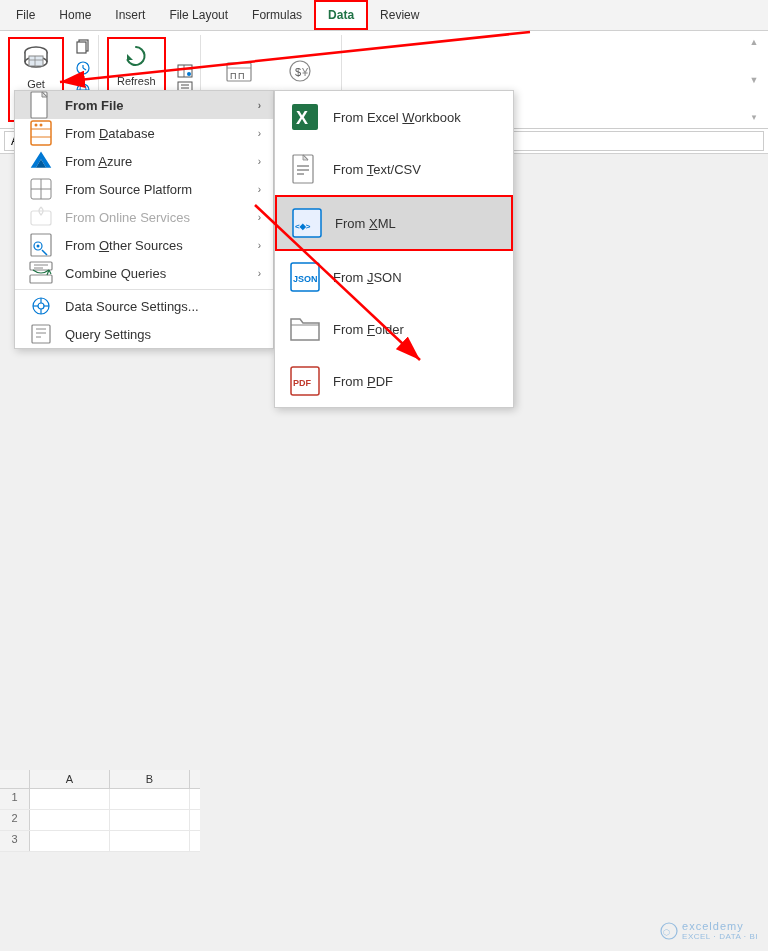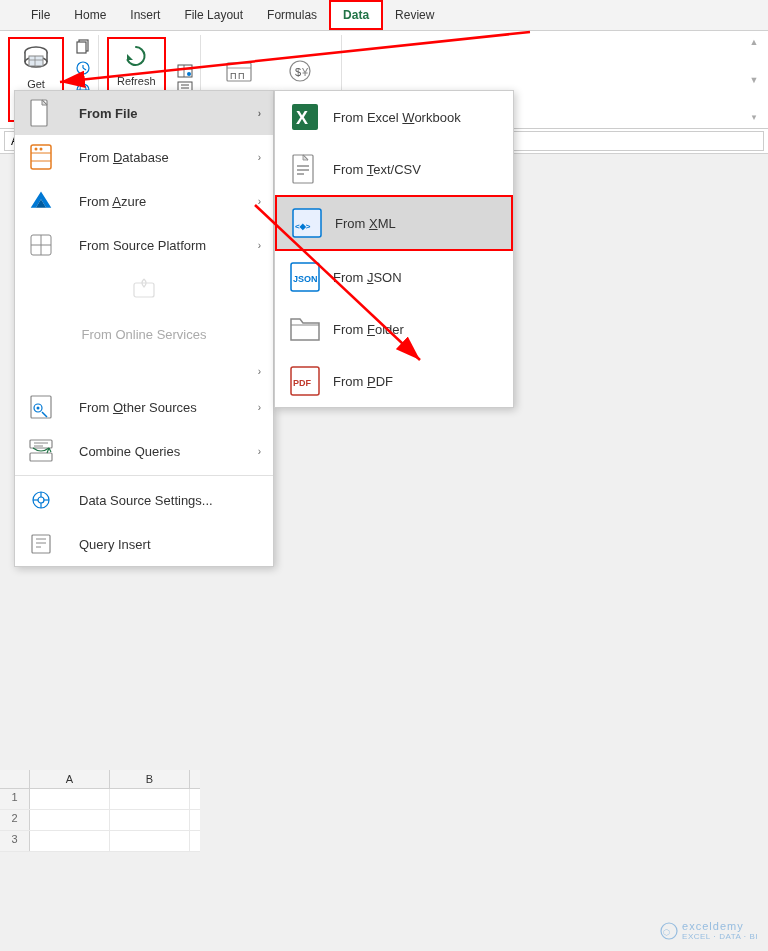--- a/index.html
+++ b/index.html
@@ -16,21 +16,21 @@
     
     .ribbon {
       background: #fff;
       border-bottom: 1px solid #ccc;
     }
 
     .ribbon-tabs {
       display: flex;
       background: #f3f3f3;
       border-bottom: 1px solid #d0d0d0;
-      padding: 0 19px;
+      padding: 0 4px;
     }
 
     .ribbon-tab {
       padding: 6px 12px;
       font-size: 12px;
       cursor: pointer;
       color: #333;
       border: none;
       background: none;
     }
@@ -120,23 +120,23 @@
       background: #fff;
       border: 1px solid #ccc;
       box-shadow: 2px 2px 8px rgba(0,0,0,0.2);
       width: 260px;
       z-index: 50;
     }
 
     .menu-item {
       display: flex;
       align-items: center;
-      padding: 8px 12px;
+      padding: 0 12px;
       cursor: pointer;
-      gap: 24px;
+      gap: 10px;
       font-size: 13px;
       color: #333;
       position: relative;
     }
 
     .menu-item.active-item {
       background: #e0e0e0;
       font-weight: bold;
     }
 
@@ -150,21 +150,20 @@
       width: 28px;
       height: 28px;
       display: flex;
       align-items: center;
       justify-content: center;
       font-size: 20px;
     }
 
     .menu-item.disabled {
       color: #aaa;
-      flex-direction: column;
     }
 
     .menu-item.disabled .item-icon {
       opacity: 0.4;
     }
 
     .menu-divider {
       border-top: 1px solid #e0e0e0;
       margin: 2px 0;
     }
@@ -506,21 +505,21 @@
 
   <div class="menu-item">
     <span class="item-icon">
       <svg width="20" height="20" viewBox="0 0 20 20">
         <rect x="1" y="1" width="18" height="18" fill="none" stroke="#888" stroke-width="1.2" rx="1"></rect>
         <line x1="5" y1="5" x2="15" y2="5" stroke="#888" stroke-width="1"></line>
         <line x1="5" y1="9" x2="15" y2="9" stroke="#888" stroke-width="1"></line>
         <line x1="5" y1="13" x2="10" y2="13" stroke="#888" stroke-width="1"></line>
       </svg>
     </span>
-    <span>Query Insert</span>
+    <span>Query Settings</span>
   </div>
 </div>
 
 <div class="submenu">
 
   <div class="submenu-item">
     <div class="sub-icon">
       <svg width="30" height="30" viewBox="0 0 30 30">
         <rect x="2" y="2" width="26" height="26" fill="#217346" rx="2"></rect>
         <text x="6" y="22" font-size="18" fill="#fff" font-weight="bold">X</text>

